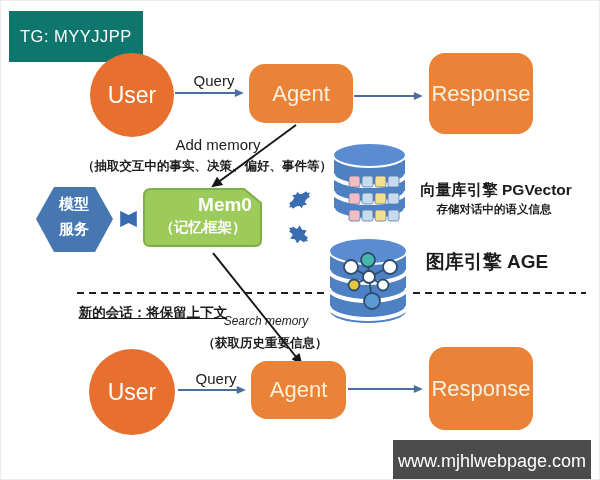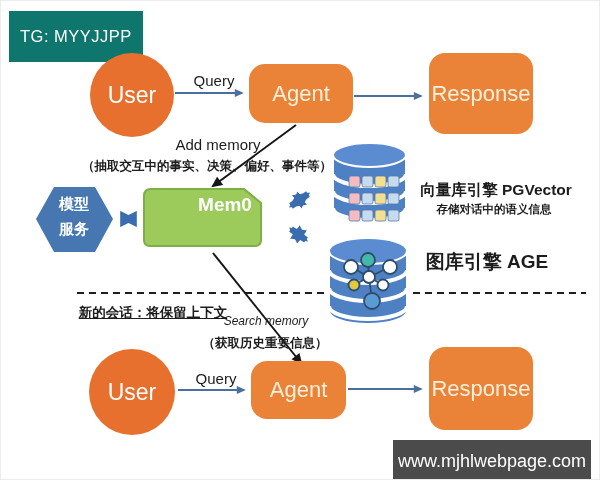--- a/index.html
+++ b/index.html
@@ -138,20 +138,21 @@
   <div class="lbl b" style="left:206px;top:157px;font-size:12.5px;">（抽取交互中的事实、决策、偏好、事件等）</div>
   <div class="lbl" style="left:217px;top:135px;font-size:15px;">Add memory</div>
   <div class="lbl" style="left:265px;top:313px;font-size:12px;font-style:italic;">Search memory</div>
   <div class="lbl b" style="left:264px;top:334px;font-size:12.5px;">（获取历史重要信息）</div>
   <div class="lbl b" style="left:152px;top:303px;font-size:13.5px;text-decoration:underline;">新的会话：将保留上下文</div>
 
   <div class="hextext" style="left:73px;top:194px;">模型</div>
   <div class="hextext" style="left:73px;top:219px;">服务</div>
 
   <div class="memtext" style="left:202px;top:193px;font-size:19px;margin-left:22px;">Mem0</div>
+  <div class="memtext" style="left:202px;top:217px;font-size:14.5px;">（记忆框架）</div>
 
   <div class="lbl b" style="left:495px;top:179px;font-size:15.5px;">向量库引擎 PGVector</div>
   <div class="lbl b" style="left:493px;top:201px;font-size:11.5px;">存储对话中的语义信息</div>
   <div class="lbl b" style="left:486px;top:248px;font-size:19px;">图库引擎 AGE</div>
 
   <div class="footerbar">
       <span>www.mjhlwebpage.com</span>
     </div>
 
 </div>

